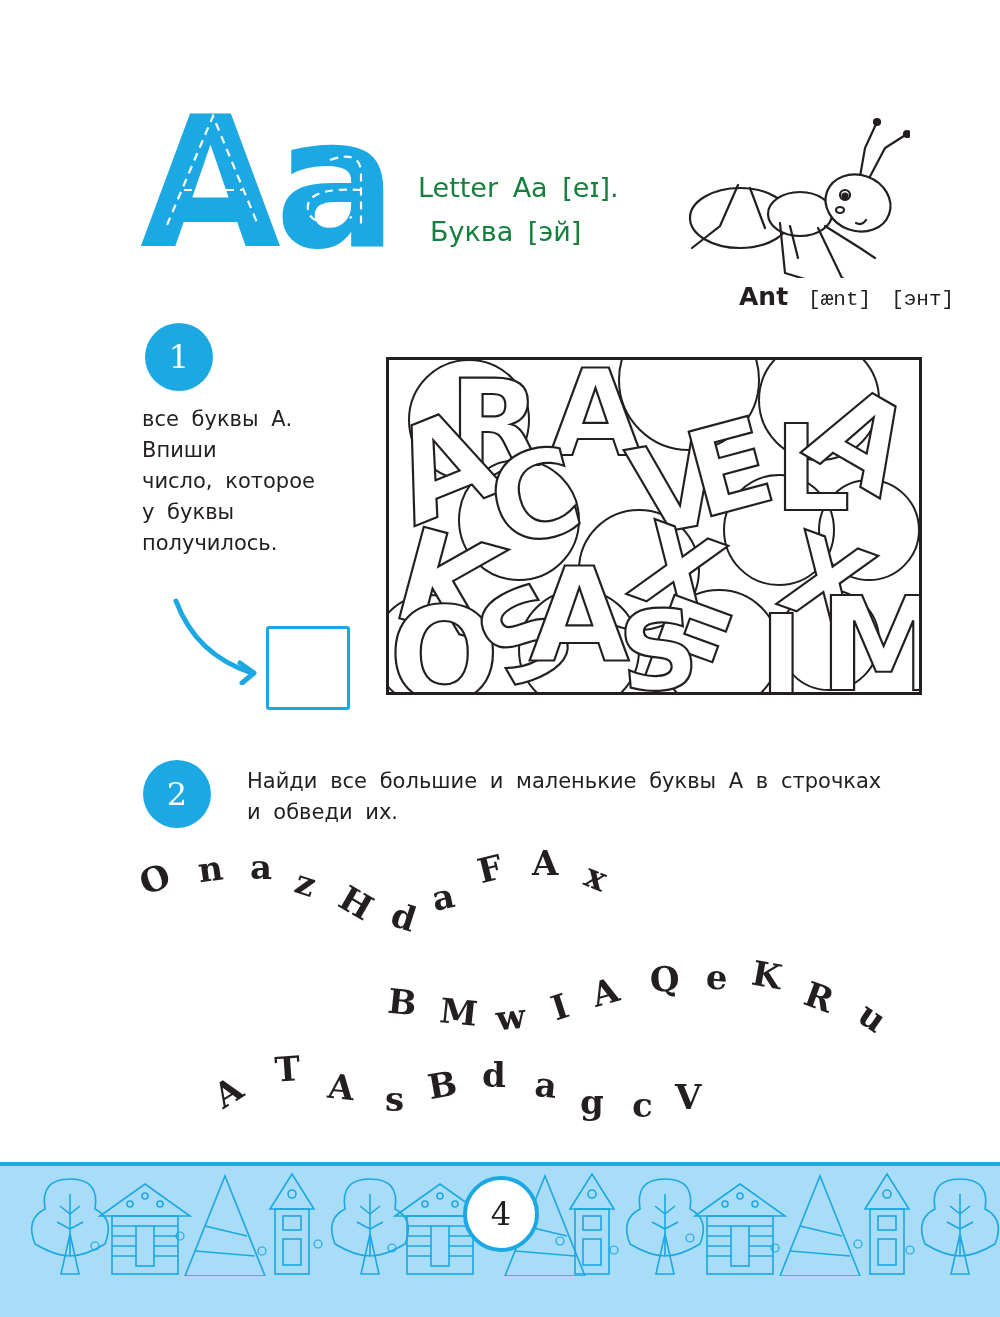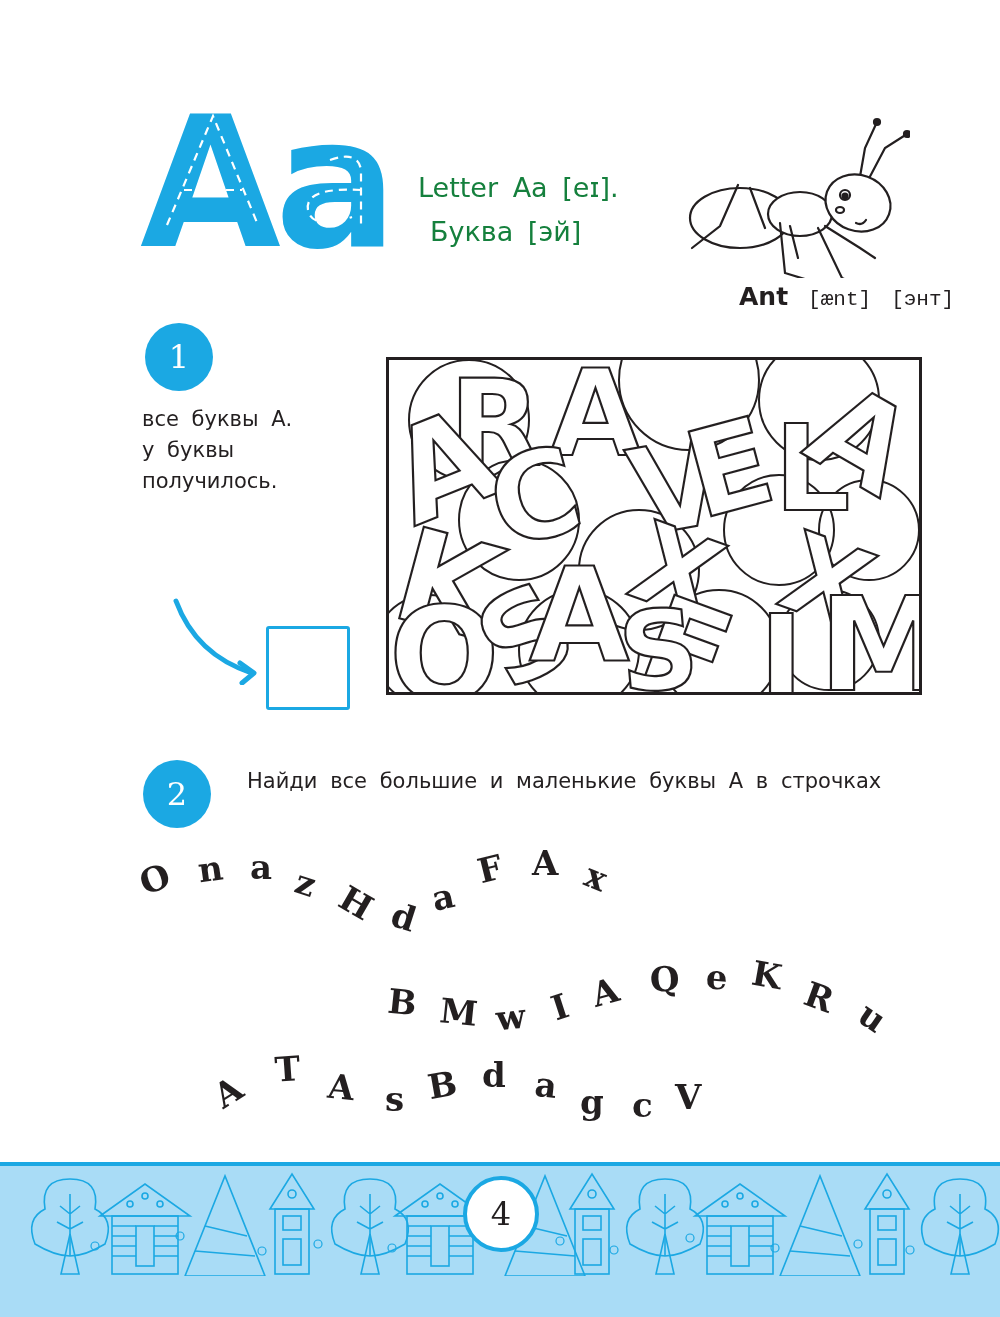--- a/index.html
+++ b/index.html
@@ -79,20 +79,22 @@
 </svg>
 <div class="abs ant-label" style="left:693px;top:282px">
   <span class="ant-word">Ant</span><span class="ant-trans">[ænt]</span><span class="ant-trans">[энт]</span>
 </div>
 
 <div class="abs num-badge" style="left:145px;top:323px">
   <span>1</span>
 </div>
 <div class="abs task-text" style="left:142px;top:404px;width:240px">
   <div>все  буквы  А.</div>
+  <div>Впиши</div>
+  <div>число,  которое</div>
   <div>у  буквы  получилось.</div>
 </div>
 <svg class="abs" style="left:170px;top:595px" width="100" height="90">
   <path d="M 6 6 Q 26 60 82 78" fill="none" stroke="#1ba8e3" stroke-width="5" stroke-linecap="round"></path>
   <path d="M 70 68 L 84 78 L 72 88" fill="none" stroke="#1ba8e3" stroke-width="5" stroke-linecap="round" stroke-linejoin="round"></path>
 </svg>
 <div class="abs answer-box" style="left:266px;top:626px"></div>
 
 <div class="abs puzzle" style="left:386px;top:357px;width:530px;height:332px">
   <svg width="530" height="332">
@@ -130,20 +132,21 @@
       <text x="430" y="330" font-size="130">M</text>
     </g>
   </svg>
 </div>
 
 <div class="abs num-badge" style="left:143px;top:760px">
   <span>2</span>
 </div>
 <div class="abs task-text" style="left:247px;top:766px;width:680px">
   <div>Найди  все  большие  и  маленькие  буквы  А  в  строчках</div>
+  <div>и  обведи  их.</div>
 </div>
 
 <div id="rows">
     <span class="glyph" style="left: 140px; top: 862px; transform: rotate(-20deg);">O</span>
     <span class="glyph" style="left: 198px; top: 852px; transform: rotate(-8deg);">n</span>
     <span class="glyph" style="left: 250px; top: 850px; transform: rotate(0deg);">a</span>
     <span class="glyph" style="left: 296px; top: 866px; transform: rotate(18deg);">z</span>
     <span class="glyph" style="left: 340px; top: 886px; transform: rotate(30deg);">H</span>
     <span class="glyph" style="left: 392px; top: 900px; transform: rotate(18deg);">d</span>
     <span class="glyph" style="left: 432px; top: 880px; transform: rotate(-12deg);">a</span>

